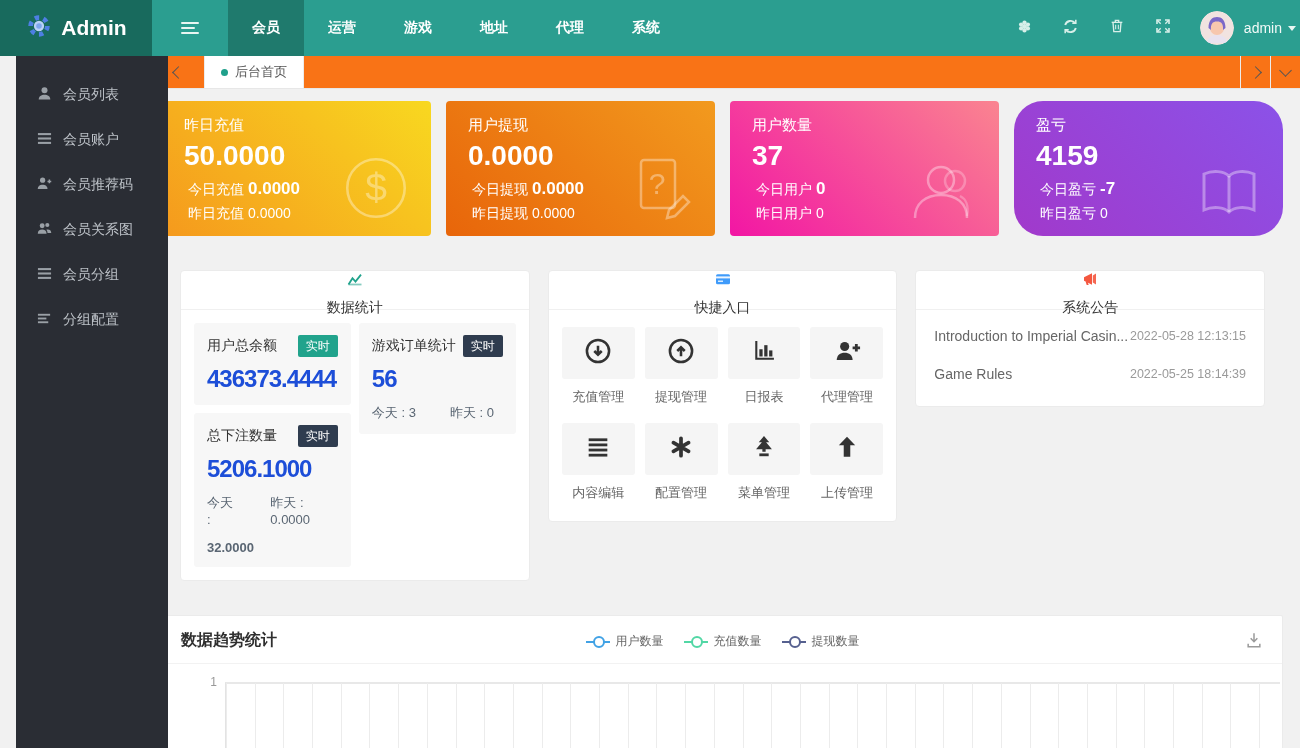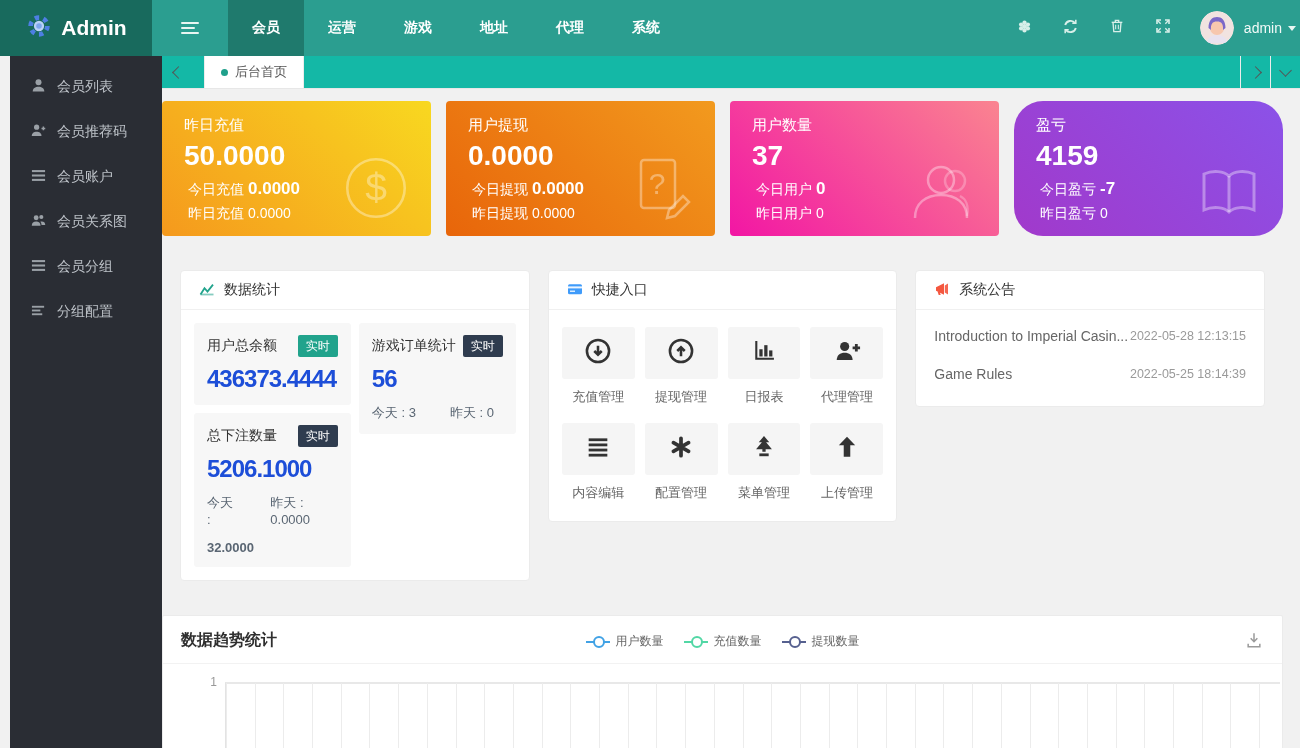--- a/index.html
+++ b/index.html
@@ -22,29 +22,29 @@
   .nav-right { margin-left:auto; display:flex; align-items:center; padding-right:4px; }
   .nav-ico { width:46px; height:56px; display:flex; align-items:center;
     justify-content:center; cursor:pointer; }
   .avatar { width:34px; height:34px; border-radius:50%; overflow:hidden;
     margin:0 10px 0 14px; flex:none; cursor:pointer; }
   .username { color:#f2faf8; font-size:14px; display:flex; align-items:center; gap:6px; cursor:pointer; }
   .caret { width:0; height:0; border-left:4px solid transparent; border-right:4px solid transparent;
     border-top:5px solid #e8f6f2; }
 
   
-  .sidebar { position:absolute; left:10px; top:56px; width:152px; height:692px;
-    background:#2a2d34; padding-top:8px; z-index:20; }
+  .sidebar { position:absolute; left:16px; top:56px; width:152px; height:692px;
+    background:#2a2d34; padding-top:16px; z-index:20; }
   .side-item { height:45px; display:flex; align-items:center; gap:11px;
     padding-left:21px; color:#bdc2c8; font-size:14px; cursor:pointer; }
   .side-item svg { flex:none; }
 
   
   .tabbar { position:absolute; left:152px; top:56px; width:1148px; height:33px;
-    background:#14b8a6; border-bottom:1px solid #e7e7e7; display:flex; align-items:stretch; }
+    background:#f97316; border-bottom:1px solid #e7e7e7; display:flex; align-items:stretch; }
   .tab-nav-btn { width:53px; display:flex; align-items:center; justify-content:center;
     border-right:1px solid #ececec; cursor:pointer; }
   .tab-nav-btn.rt { width:30px; border-right:none; border-left:1px solid #ececec; }
   .chev { width:9px; height:9px; border-left:1.6px solid #555; border-bottom:1.6px solid #555; }
   .chev.l { transform:rotate(45deg); }
   .chev.r { transform:rotate(-135deg); }
   .chev.d { transform:rotate(-45deg); margin-top:-4px; }
   .tab { padding:0 16px; display:flex; align-items:center; gap:7px; font-size:13px;
     color:#555; border-right:1px solid #ececec; cursor:pointer; background:#fff; }
   .tab .dot { width:7px; height:7px; border-radius:50%; background:#20a08b; }
@@ -65,21 +65,21 @@
   .card .c-value { font-size:28px; font-weight:bold; margin:5px 0 7px; }
   .card .c-row { font-size:14px; margin-top:6px; }
   .card .c-row b { font-size:17px; margin-left:4px; }
   .card .c-row span { margin-left:4px; }
   .card .c-ico { position:absolute; right:16px; bottom:10px; opacity:.95; }
 
   
   .panels { margin:34px 18px 0; display:flex; gap:18px; align-items:flex-start; }
   .panel { width:350px; background:#fff; border:1px solid #ebebeb; border-radius:4px; }
   .p-head { height:39px; display:flex; align-items:center; gap:9px; padding:0 18px;
-    border-bottom:1px solid #f0f0f0; font-size:14px; color:#333; }
+    border-bottom:1px solid #f0f0f0; font-size:14px; color:#333;flex-direction:column; }
 
   .stats-body { padding:13px; display:grid; grid-template-columns:1fr 1fr; gap:8px; align-items:start; }
   .statbox { background:#f7f7f7; border-radius:3px; padding:12px 13px; }
   .sb-top { display:flex; justify-content:space-between; align-items:center; font-size:14px; color:#333; }
   .badge { font-size:12px; color:#fff; padding:2.5px 8px; border-radius:2px; flex:none; }
   .badge-teal { background:#21a38c; }
   .badge-dark { background:#2f3c4f; }
   .sb-val { font-size:24px; font-weight:bold; color:#1d4ed8; margin-top:8px;
     letter-spacing:-1px; white-space:nowrap; }
   .sb-sub { display:flex; gap:34px; font-size:13px; color:#5a6673; margin-top:11px; }
@@ -214,36 +214,36 @@
       <svg width="15" height="15" viewBox="0 0 16 16" fill="#9aa0a6">
         <circle cx="8" cy="4.5" r="3.2"></circle>
           <path d="M1.8 14.5c0-3.6 2.8-5.2 6.2-5.2s6.2 1.6 6.2 5.2z"></path>
       </svg>
     </span>
     <span>会员列表</span>
   </div>
   <div class="side-item">
     <span>
       <svg width="15" height="15" viewBox="0 0 16 16" fill="#9aa0a6">
+        <rect x="1" y="2.2" width="14" height="2.2"></rect>
+          <rect x="1" y="6.9" width="14" height="2.2"></rect>
+          <rect x="1" y="11.6" width="14" height="2.2"></rect>
+      </svg>
+    </span>
+    <span>会员账户</span>
+  </div>
+  <div class="side-item">
+    <span>
+      <svg width="15" height="15" viewBox="0 0 16 16" fill="#9aa0a6">
         <circle cx="6" cy="4.5" r="2.8"></circle>
           <path d="M0.8 13.8c0-3.2 2.4-4.6 5.2-4.6s5.2 1.4 5.2 4.6z"></path>
         <path d="M11.2 5.8h4M13.2 3.8v4" stroke="#9aa0a6" stroke-width="1.6"></path>
       </svg>
     </span>
     <span>会员推荐码</span>
-  </div>
-  <div class="side-item">
-    <span>
-      <svg width="15" height="15" viewBox="0 0 16 16" fill="#9aa0a6">
-        <rect x="1" y="2.2" width="14" height="2.2"></rect>
-          <rect x="1" y="6.9" width="14" height="2.2"></rect>
-          <rect x="1" y="11.6" width="14" height="2.2"></rect>
-      </svg>
-    </span>
-    <span>会员账户</span>
   </div>
   <div class="side-item">
     <span>
       <svg width="15" height="15" viewBox="0 0 16 16" fill="#9aa0a6">
         <circle cx="5.5" cy="5" r="2.6"></circle>
           <circle cx="11" cy="4.2" r="2.2"></circle>
         <path d="M0.8 13.5c0-3 2-4.4 4.7-4.4s4.7 1.4 4.7 4.4z"></path>
         <path d="M11.2 12.8h4c0-2.6-1.6-3.8-3.6-3.8-.6 0-1.2.1-1.7.3 1 .9 1.3 2.1 1.3 3.5z"></path>
       </svg>
     </span>

